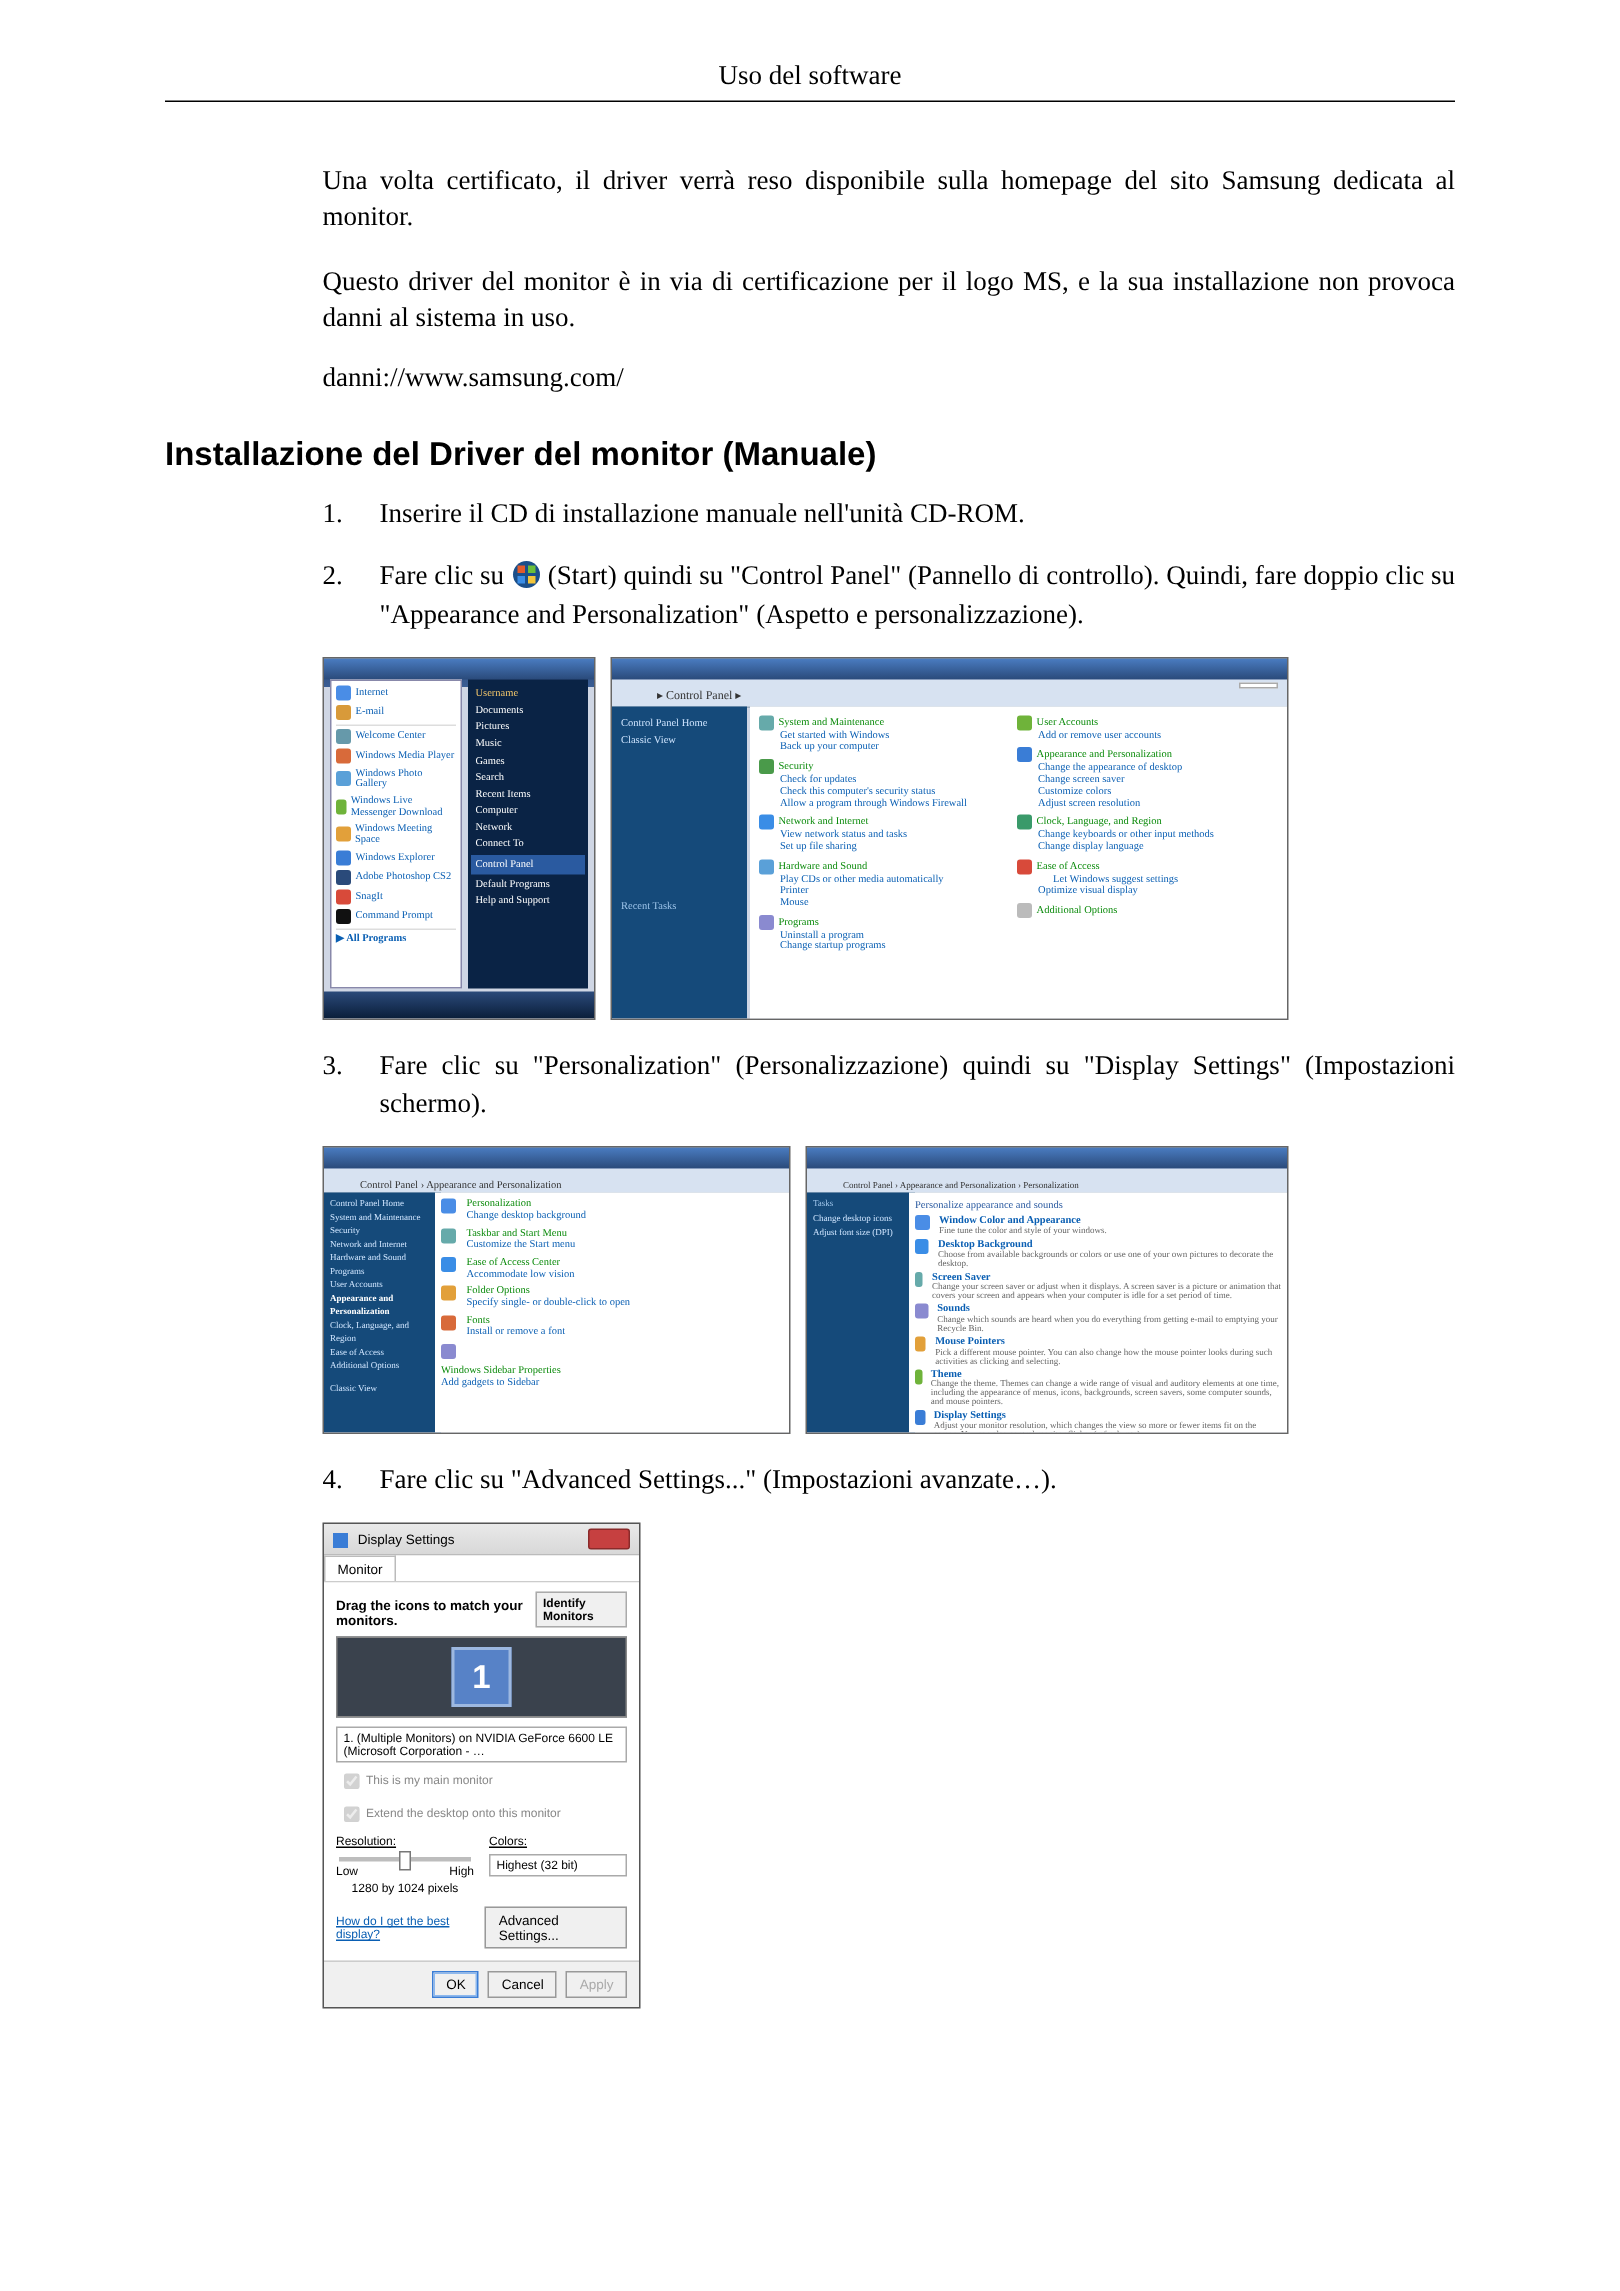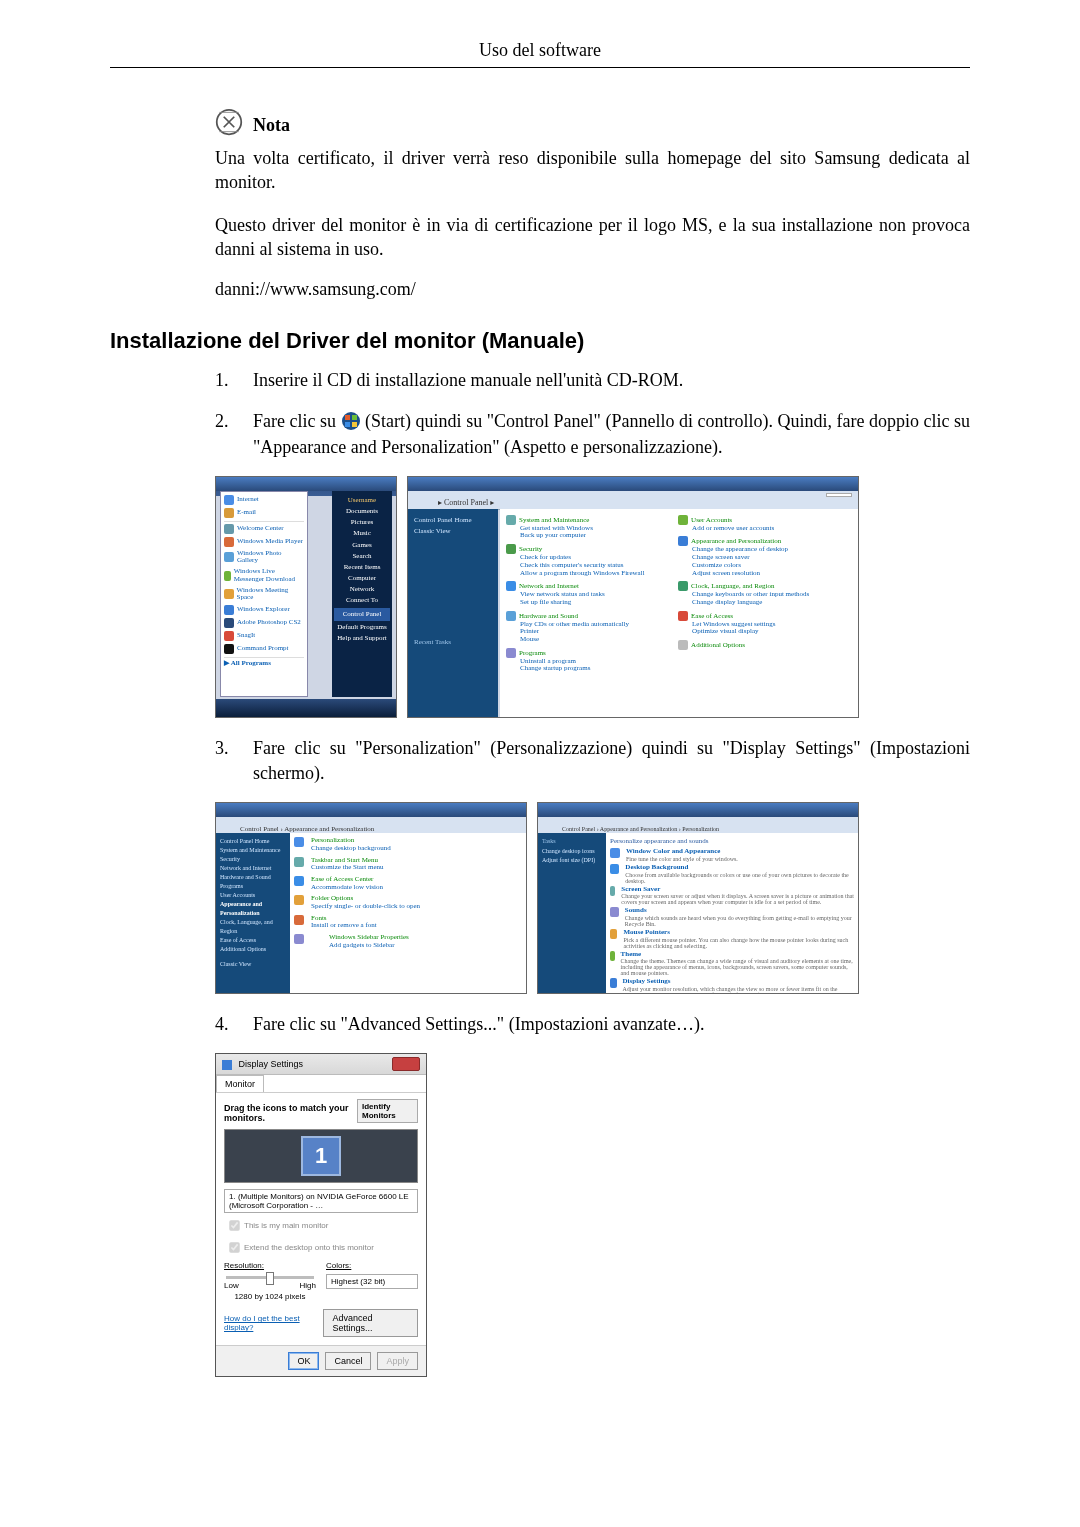--- a/index.html
+++ b/index.html
@@ -275,30 +275,20 @@
   sup { font-size:0.7em; }
 </style>
 </head>
 <body>
 
 <div class="page">
   <div class="header-title">Uso del software</div>
   <hr class="header-rule">
 
   <div class="content-block">
-    <div class="note-row">
-      <span class="note-icon">
-        <svg viewBox="0 0 32 32">
-            <circle cx="16" cy="16" r="14" fill="none" stroke="#555" stroke-width="2"></circle>
-            <path d="M10 10 L22 22 M10 22 L22 10" stroke="#555" stroke-width="2" fill="none"></path>
-            <path d="M5 5 L27 5 M5 27 L27 27" stroke="#888" stroke-width="1"></path>
-          </svg>
-      </span>
-      <span class="note-label">Nota</span>
-    </div>
 
     <p class="para">Una volta certificato, il driver verrà reso disponibile sulla homepage del sito Samsung dedicata al monitor.</p>
     <p class="para">Questo driver del monitor è in via di certificazione per il logo MS, e la sua installazione non provoca danni al sistema in uso.</p>
     <p class="url">danni://www.samsung.com/</p>
   </div>
 
   <h2 class="section">Installazione del Driver del monitor (Manuale)</h2>
 
   <div class="content-block">
 
@@ -374,21 +364,21 @@
                 <span>SnagIt</span>
               </div>
             <div class="panel-link" style="display:flex;align-items:center;margin-bottom:3px;">
                 <span class="tiny-icon" style="background:#111;"></span>
                 <span>Command Prompt</span>
               </div>
             <div style="border-top:1px solid #ddd;margin:2px 0;"></div>
             <div class="panel-link" style="font-weight:bold;">▶ <span>All Programs</span></div>
           </div>
         </div>
-        <div class="panel-left" style="top:14px;right:4px;width:60px;bottom:20px;text-align:center;">
+        <div class="panel-left" style="top:14px;right:4px;width:80px;bottom:20px;">
           <div style="padding:4px 5px;color:#fff;font-size:7px;line-height:1.6;">
             <div style="color:#f2c66b;">Username</div>
             <div>Documents</div>
             <div>Pictures</div>
             <div>Music</div>
             <div>Games</div>
             <div>Search</div>
             <div>Recent Items</div>
             <div>Computer</div>
             <div>Network</div>
@@ -439,21 +429,21 @@
             <div class="panel-link" style="margin-left:14px;">Add or remove user accounts</div>
             <div class="panel-green" style="margin-top:4px;"><span class="tiny-icon" style="background:#3a7dd6;"></span><span>Appearance and Personalization</span></div>
             <div class="panel-link" style="margin-left:14px;">Change the appearance of desktop</div>
             <div class="panel-link" style="margin-left:14px;">Change screen saver</div>
             <div class="panel-link" style="margin-left:14px;">Customize colors</div>
             <div class="panel-link" style="margin-left:14px;">Adjust screen resolution</div>
             <div class="panel-green" style="margin-top:4px;"><span class="tiny-icon" style="background:#3a9a6a;"></span><span>Clock, Language, and Region</span></div>
             <div class="panel-link" style="margin-left:14px;">Change keyboards or other input methods</div>
             <div class="panel-link" style="margin-left:14px;">Change display language</div>
             <div class="panel-green" style="margin-top:4px;"><span class="tiny-icon" style="background:#d84a3a;"></span><span>Ease of Access</span></div>
-            <div class="panel-link" style="margin-left:14px;">Let Windows suggest settings</div>
+            <div class="panel-link" style="margin-left:24px;">Let Windows suggest settings</div>
             <div class="panel-link" style="margin-left:14px;">Optimize visual display</div>
             <div class="panel-green" style="margin-top:4px;"><span class="tiny-icon" style="background:#bbb;"></span><span>Additional Options</span></div>
           </div>
         </div>
       </div>
     </div>
 
     <ol class="steps">
       <li>
         <span class="num">3.</span>
@@ -510,21 +500,21 @@
                 <div class="panel-link">Specify single- or double-click to open</div>
               </div>
             </div>
           <div style="display:flex;gap:4px;margin-bottom:4px;">
               <span class="tiny-icon" style="background:#d86a3a;"></span>
               <div>
                 <div class="panel-green">Fonts</div>
                 <div class="panel-link">Install or remove a font</div>
               </div>
             </div>
-          <div style="display:flex;gap:22px;">
+          <div style="display:flex;gap:4px;flex-direction:column;">
               <span class="tiny-icon" style="background:#8a8ad0;"></span>
               <div>
                 <div class="panel-green">Windows Sidebar Properties</div>
                 <div class="panel-link">Add gadgets to Sidebar</div>
               </div>
             </div>
         </div>
       </div>
 
       <div class="shot" style="width:320px;height:190px;">

